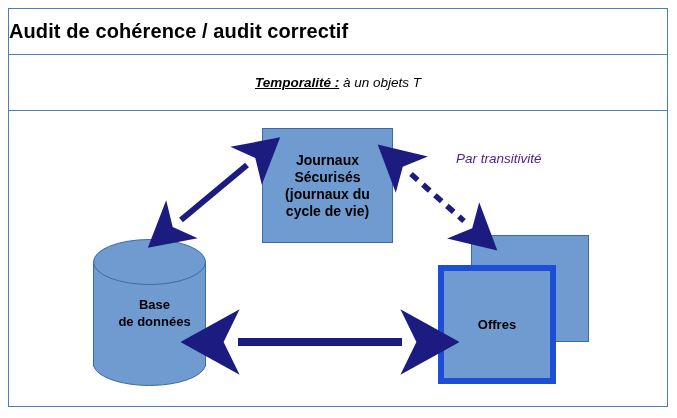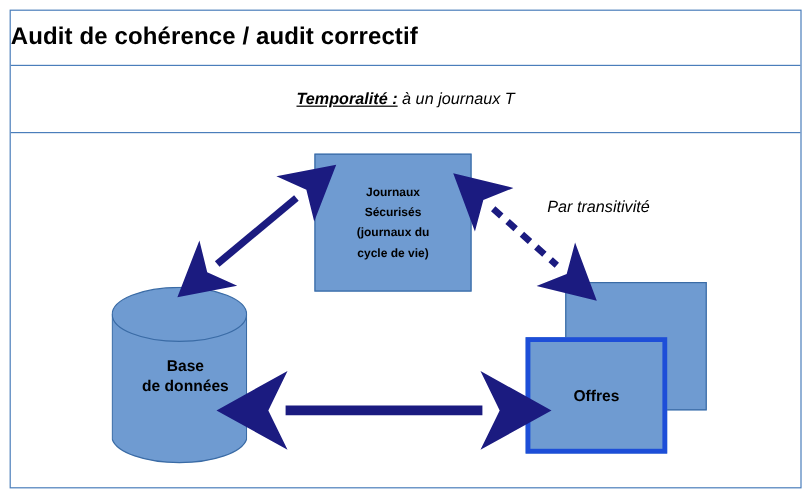--- a/index.html
+++ b/index.html
@@ -106,21 +106,21 @@
     width: 131px;
     height: 115px;
     background: #6f9bd1;
     border: 1px solid #3a6ba5;
     box-sizing: border-box;
     display: flex;
     align-items: center;
     justify-content: center;
   }
   #journaux-label {
-    font-size: 10px;
+    font-size: 14px;
     font-weight: bold;
     color: #000000;
     text-align: center;
     line-height: 17px;
     white-space: pre-line;
   }
 
   #db-cylinder {
     position: absolute;
     left: 84px;
@@ -149,66 +149,65 @@
     height: 107px;
     background: #6f9bd1;
     border: 1px solid #3a6ba5;
     box-sizing: border-box;
   }
   #offres-front {
     position: absolute;
     left: 429px;
     top: 154px;
     width: 118px;
-    height: 97px;
+    height: 119px;
     background: #6f9bd1;
-    border: 4px solid #1d4ed8;
+    border: 6px solid #1d4ed8;
     box-sizing: border-box;
     display: flex;
     align-items: center;
     justify-content: center;
-    margin-top: 16px;
   }
   #offres-label {
     font-size: 13px;
     font-weight: bold;
     color: #000000;
   }
 
   #arrows {
     position: absolute;
     left: 0;
     top: 0;
     width: 660px;
     height: 297px;
     pointer-events: none;
   }
 
   #transitivite-label {
     position: absolute;
     left: 447px;
-    top: 54px;
+    top: 40px;
     font-size: 13.5px;
     font-style: italic;
-    color: #000000;
+    color: #4c1d95;
     white-space: nowrap;
   }
 </style>
 </head>
 <body>
 
 <div id="frame">
 
   <div id="title-row">
     <div id="title-text">Audit de cohérence / audit correctif</div>
   </div>
 
   <div id="meta-row">
     <div id="meta-right">
-      <div class="meta-line"><span class="meta-key">Temporalité :</span><span> à un journaux T</span></div>
+      <div class="meta-line"><span class="meta-key">Temporalité :</span><span> à un objets T</span></div>
     </div>
   </div>
 
   <div id="canvas">
 
     <svg id="db-cylinder" viewBox="0 0 113 150">
       <path d="M 0.5,23 L 0.5,127 A 56.5,22.5 0 0 0 112.5,127 L 112.5,23 Z" fill="#6f9bd1" stroke="#3a6ba5" stroke-width="1"></path>
       <ellipse cx="56.5" cy="23" rx="56" ry="22.5" fill="#6f9bd1" stroke="#3a6ba5" stroke-width="1"></ellipse>
     </svg>
     <div id="db-label">Base

